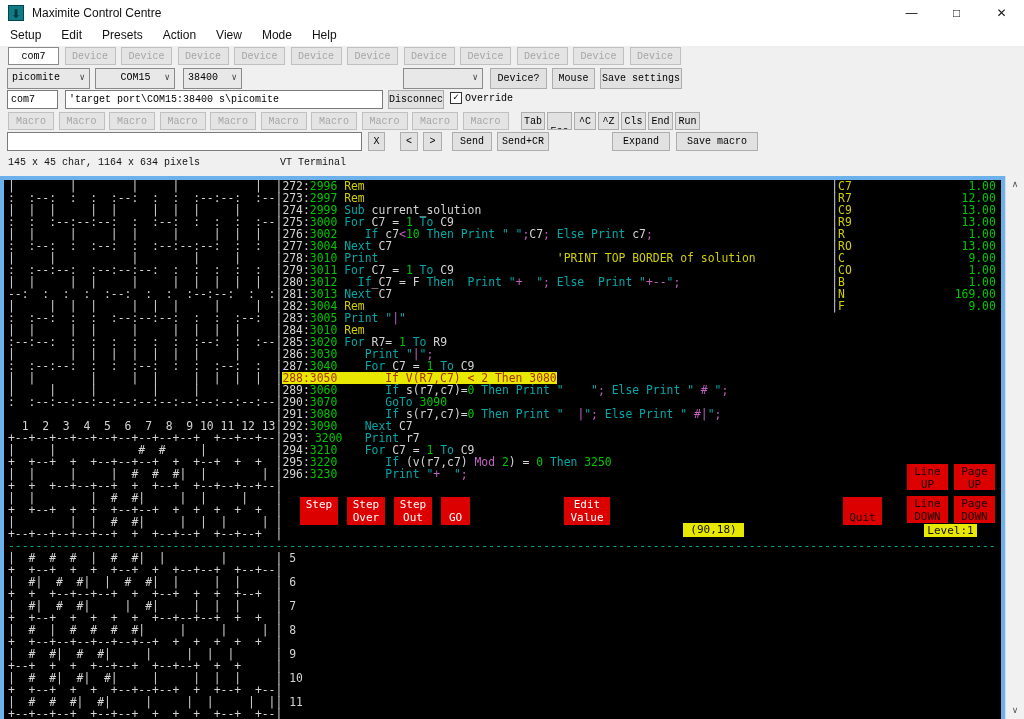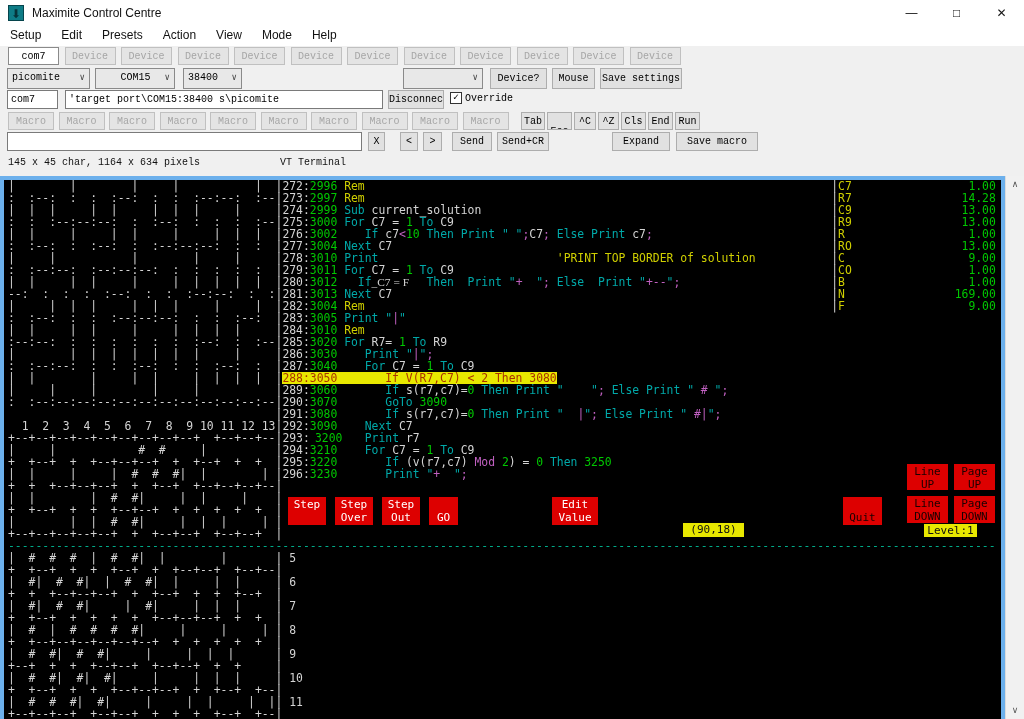--- a/index.html
+++ b/index.html
@@ -32,21 +32,21 @@
   .term-frame{position:absolute;left:0;top:176px;width:1005px;height:543px;background:#6cb0ec;}
   .term{position:absolute;left:4px;top:4px;width:997px;height:539px;background:#000;overflow:hidden;}
   .tl{position:absolute;left:0;width:100%;height:12px;}
   .tl span{position:absolute;white-space:pre;font-family:"DejaVu Sans Mono",monospace;
            font-size:11.4px;line-height:12px;}
   .s-w{color:#d4d4d4}.s-g{color:#00c800}.s-y{color:#cfcf00}.s-t{color:#00a8a8}
   .s-m{color:#c060c0}.s-d{color:#00aa88}
   .s-h{color:#aa3300;background:#e8e800}
   .ov-btn{position:absolute;background:#dd0000;text-align:center;white-space:pre;
           font-family:"DejaVu Sans Mono",monospace;font-size:11px;line-height:13px;box-sizing:border-box;padding-top:1px;}
-  .ov-step{color:#ffffff;}
+  .ov-step{color:#ffffff;margin-left:12px;}
   .ov-nav{color:#1a0000;}
   .badge{position:absolute;background:#e8e800;color:#111;font-family:"DejaVu Sans Mono",monospace;
          font-size:11px;line-height:13px;text-align:center;}
   .vscroll{position:absolute;left:1005px;top:176px;width:19px;height:543px;background:#f1f1f1;border-left:1px solid #dcdcdc;box-sizing:border-box;}
   .varrow{position:absolute;left:0;width:18px;height:17px;text-align:center;font-size:9px;color:#555;line-height:17px;}
 </style>
 </head>
 <body>
 
 <div class="titlebar">
@@ -148,21 +148,21 @@
         <span class="s-y" style="left: 834.06px;">C7</span>
         <span class="s-g" style="left: 964.4px;">1.00</span>
       </div>
       <div class="tl" style="top: 12px;">
         <span class="s-w" style="left: 4px;">:  :--:  :  :  :--:  :  :  :--:--:  :--</span>
         <span class="s-w" style="left: 271.54px;">|273:</span>
         <span class="s-g" style="left: 305.84px;">2997</span>
         <span class="s-y" style="left: 340.14px;">Rem</span>
         <span class="s-w" style="left: 827.2px;">|</span>
         <span class="s-y" style="left: 834.06px;">R7</span>
-        <span class="s-g" style="left: 957.54px;">14.28</span>
+        <span class="s-g" style="left: 957.54px;">12.00</span>
       </div>
       <div class="tl" style="top: 24px;">
         <span class="s-w" style="left: 4px;">|  |  |     |  |     |  |  |     |     </span>
         <span class="s-w" style="left: 271.54px;">|274:</span>
         <span class="s-g" style="left: 305.84px;">2999</span>
         <span class="s-t" style="left: 340.14px;">Sub</span>
         <span class="s-w" style="left: 360.72px;"> current_solution</span>
         <span class="s-w" style="left: 827.2px;">|</span>
         <span class="s-y" style="left: 834.06px;">C9</span>
         <span class="s-g" style="left: 957.54px;">13.00</span>
@@ -233,21 +233,21 @@
         <span class="s-w" style="left: 436.18px;">C9</span>
         <span class="s-w" style="left: 827.2px;">|</span>
         <span class="s-y" style="left: 834.06px;">CO</span>
         <span class="s-g" style="left: 964.4px;">1.00</span>
       </div>
       <div class="tl" style="top: 96px;">
         <span class="s-w" style="left: 4px;">|  |     |  |     |     |  |  |  |  |  </span>
         <span class="s-w" style="left: 271.54px;">|280:</span>
         <span class="s-g" style="left: 305.84px;">3012</span>
         <span class="s-t" style="left: 353.86px;">If</span>
-        <span class="s-w" style="left: 367.58px; font-family: Liberation Serif, serif;">_C7 = F</span>
+        <span class="s-w" style="left: 367.58px;">_C7 = F</span>
         <span class="s-t" style="left: 422.46px;">Then</span>
         <span class="s-t" style="left: 463.62px;">Print</span>
         <span class="s-t" style="left: 504.78px;">"</span>
         <span class="s-m" style="left: 511.64px;">+</span>
         <span class="s-t" style="left: 518.5px;">  "</span>
         <span class="s-m" style="left: 539.08px;">;</span>
         <span class="s-t" style="left: 552.8px;">Else</span>
         <span class="s-t" style="left: 593.96px;">Print</span>
         <span class="s-t" style="left: 635.12px;">"</span>
         <span class="s-m" style="left: 641.98px;">+--</span>

